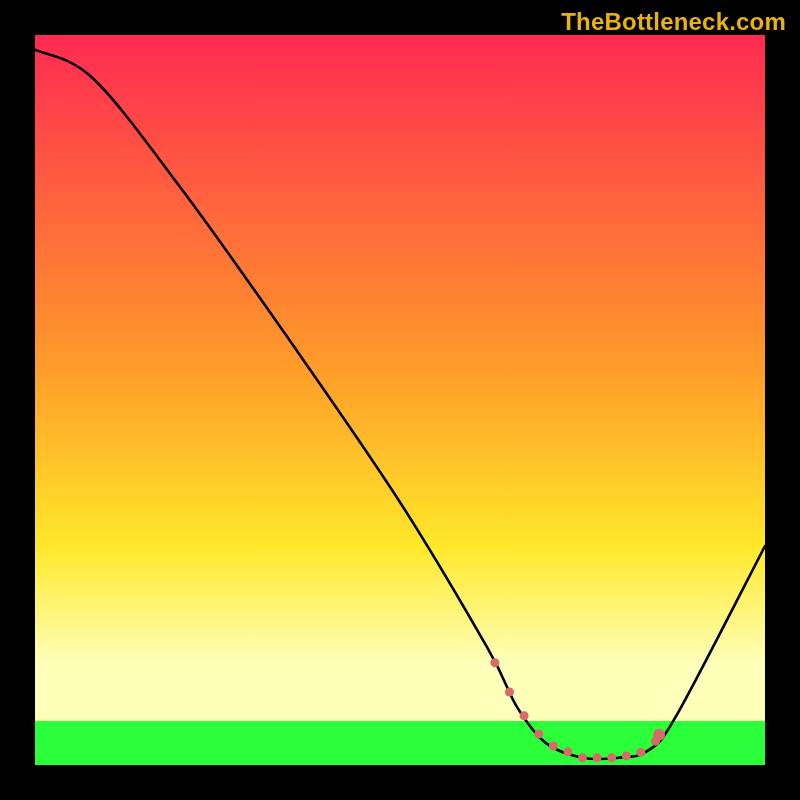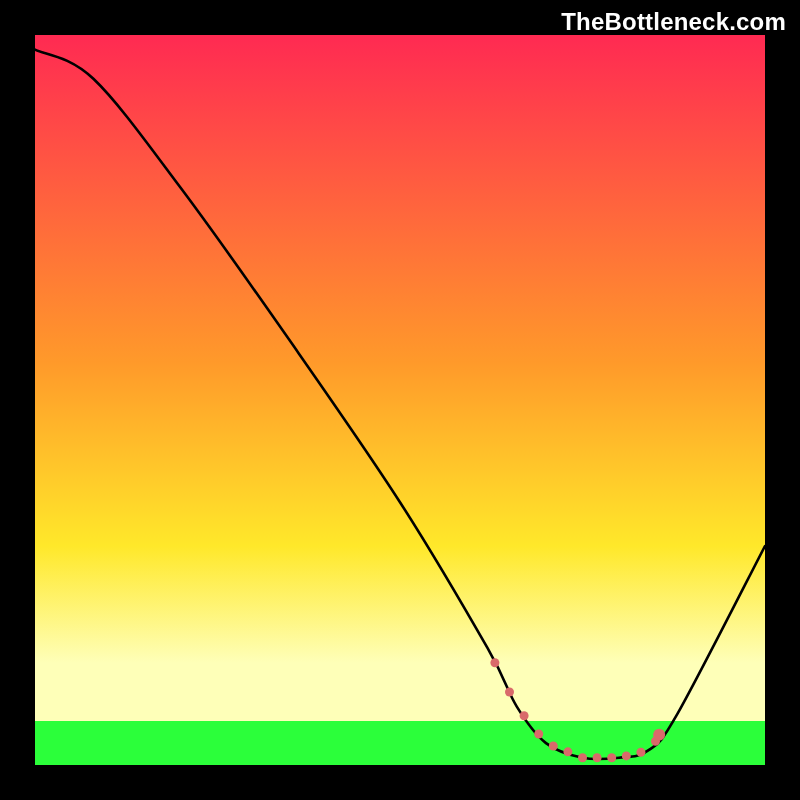--- a/index.html
+++ b/index.html
@@ -34,21 +34,21 @@
       var(--c-lightyellow) 86%,
       var(--c-lightyellow) 94%,
       var(--c-green) 94%,
       var(--c-green) 100%
     );
   }
   .watermark {
     position: absolute;
     top: 8px;
     right: 14px;
-    color: #ffffff;
+    color: #eab308;
     font-size: 24px;
     font-weight: 600;
     letter-spacing: 0.2px;
     user-select: none;
   }
   svg.curve {
     position: absolute;
     left: 0;
     top: 0;
     width: 730px;

